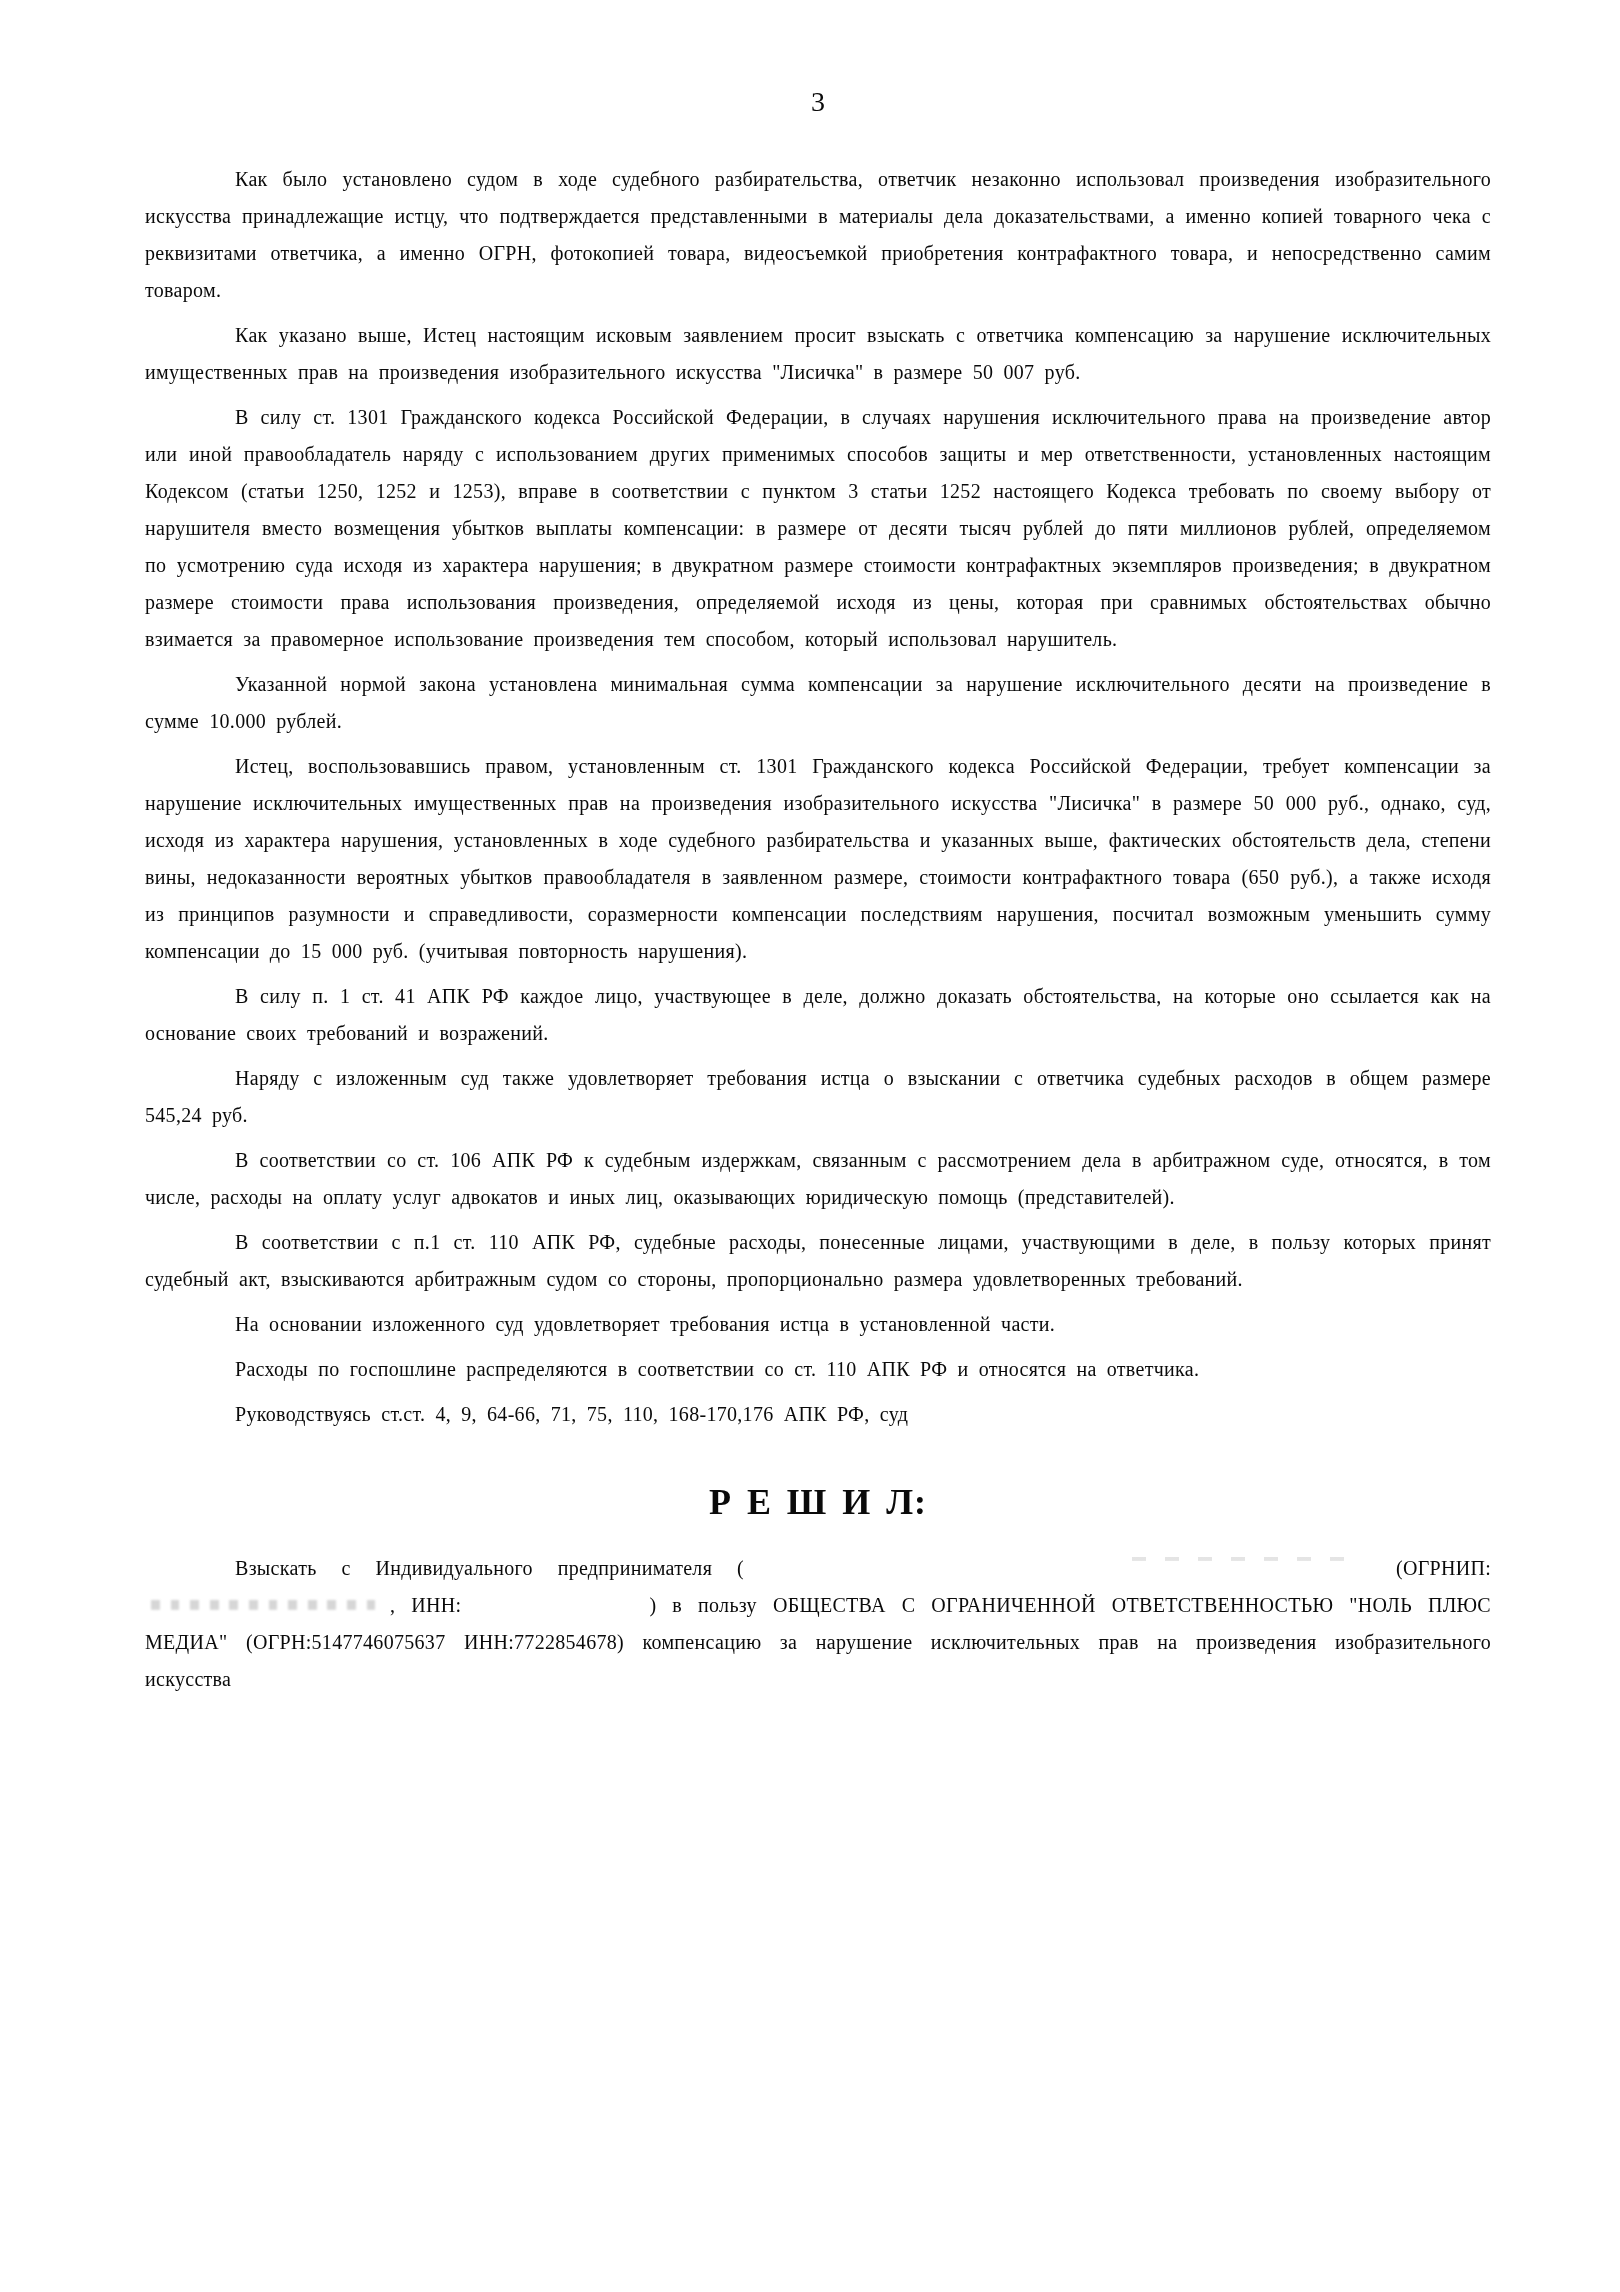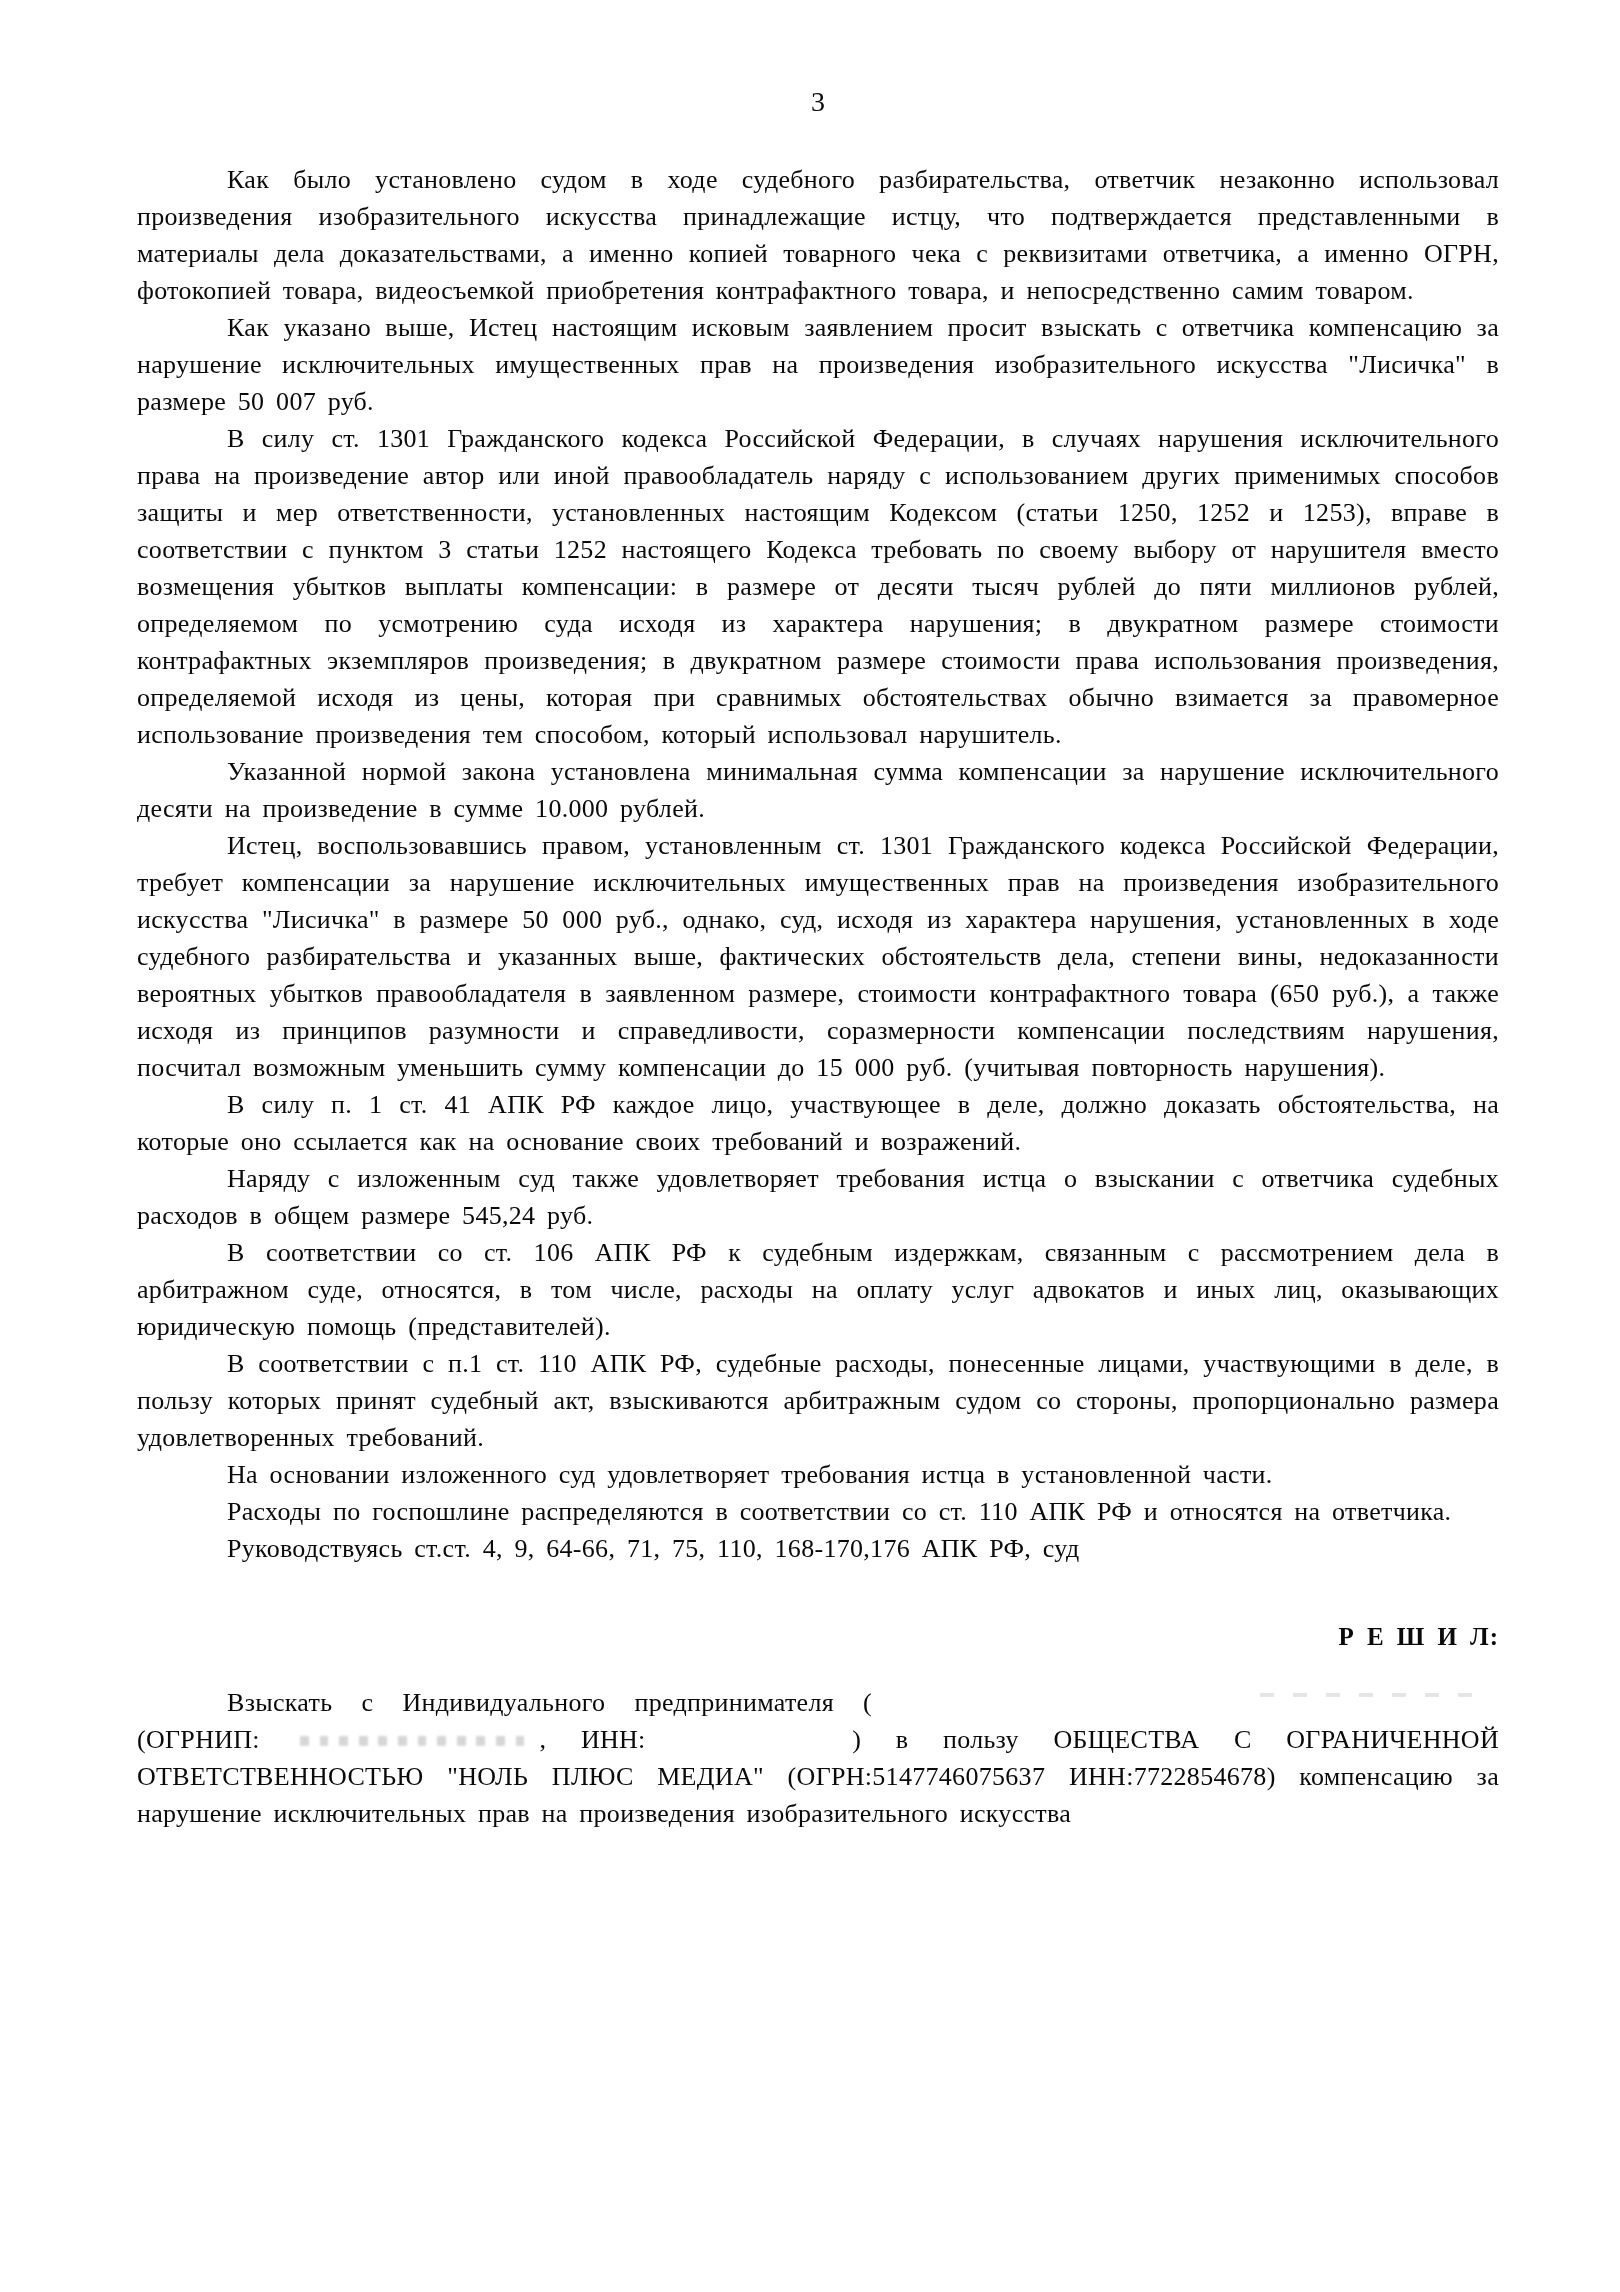--- a/index.html
+++ b/index.html
@@ -21,34 +21,34 @@
     padding: 83px 121px 59px 137px;
     background: #ffffff;
   }
   .page-number {
     text-align: center;
     font-size: 28px;
     line-height: 37px;
     margin: 0 0 41px 0;
   }
   .para {
-    margin: 0;
-    font-size: 26px;
+    margin: 8px;
+    font-size: 20px;
     line-height: 37px;
     letter-spacing: 0.3px;
     word-spacing: 4.9px;
     text-align: justify;
     text-indent: 90px;
   }
   .ruling-heading {
     margin: 51px 0 29px 0;
-    font-size: 25px;
+    font-size: 36px;
     line-height: 37px;
     font-weight: bold;
-    text-align: right;
+    text-align: center;
     text-indent: 0;
     letter-spacing: 1px;
   }
   .redact {
     display: inline-block;
     height: 21.6px;
     vertical-align: baseline;
     background-repeat: no-repeat;
   }
   

